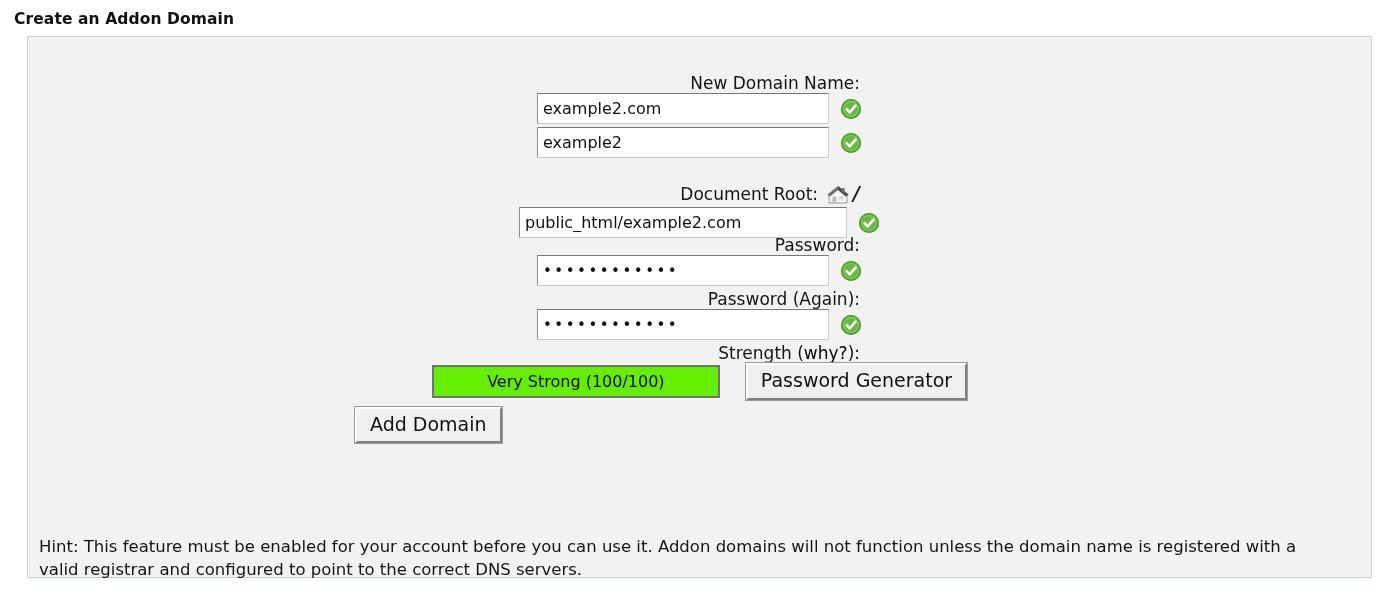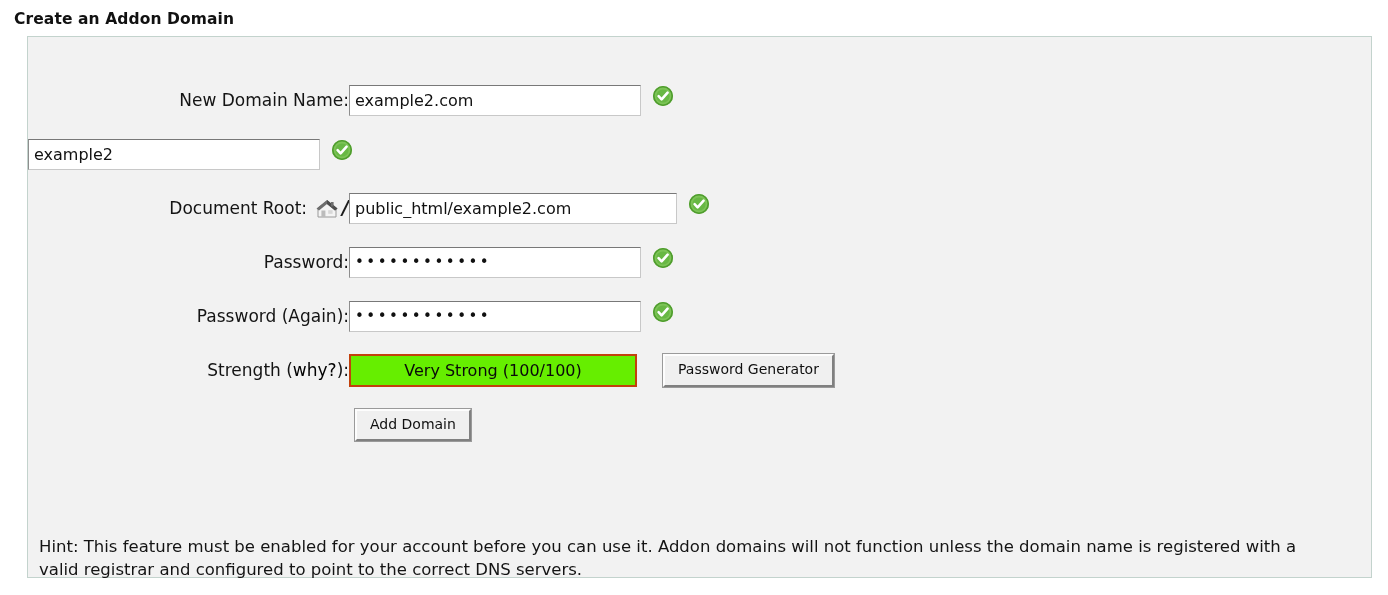--- a/index.html
+++ b/index.html
@@ -44,38 +44,40 @@
   .form-rows {
     position: absolute;
     left: 0;
     top: 36px;
     width: 100%;
   }
   .row {
     display: flex;
     align-items: center;
     height: 54px;
+    flex-direction: column;
   }
   .row-label {
     width: 321px;           
     text-align: right;
     padding-right: 0;
     font-size: 17px;
     color: #141414;
     white-space: nowrap;
     box-sizing: border-box;
   }
   .link-why {
     color: #000000;
     text-decoration: none;
     cursor: pointer;
   }
 
   .field-wrap {
     display: flex;
+    align-items: center;
   }
 
   .text-input {
     width: 292px;
     height: 31px;
     box-sizing: border-box;
     background: #ffffff;
     border: 1px solid #a8a8a8;
     border-top-color: #787878;
     border-left-color: #8e8e8e;
@@ -118,33 +120,33 @@
     font-style: italic;
     font-weight: bold;
   }
 
   
   .strength-bar {
     width: 288px;
     height: 33px;
     box-sizing: border-box;
     background: #66ee00;
-    border: 2px solid #c2410c;
+    border: 2px solid #737373;
     display: flex;
     align-items: center;
     justify-content: center;
     font-size: 16px;
     color: #0a0a0a;
     white-space: nowrap;
   }
 
   
   .btn {
     font-family: "DejaVu Sans", "Liberation Sans", sans-serif;
-    font-size: 14px;
+    font-size: 19px;
     color: #101010;
     background: #f0f0f0;
     border-top: 2px solid #fdfdfd;
     border-left: 2px solid #fdfdfd;
     border-right: 2px solid #808080;
     border-bottom: 2px solid #808080;
     outline: 1px solid #9a9a9a;
     padding: 5px 13px 6px 13px;
     border-radius: 0;
     cursor: pointer;

